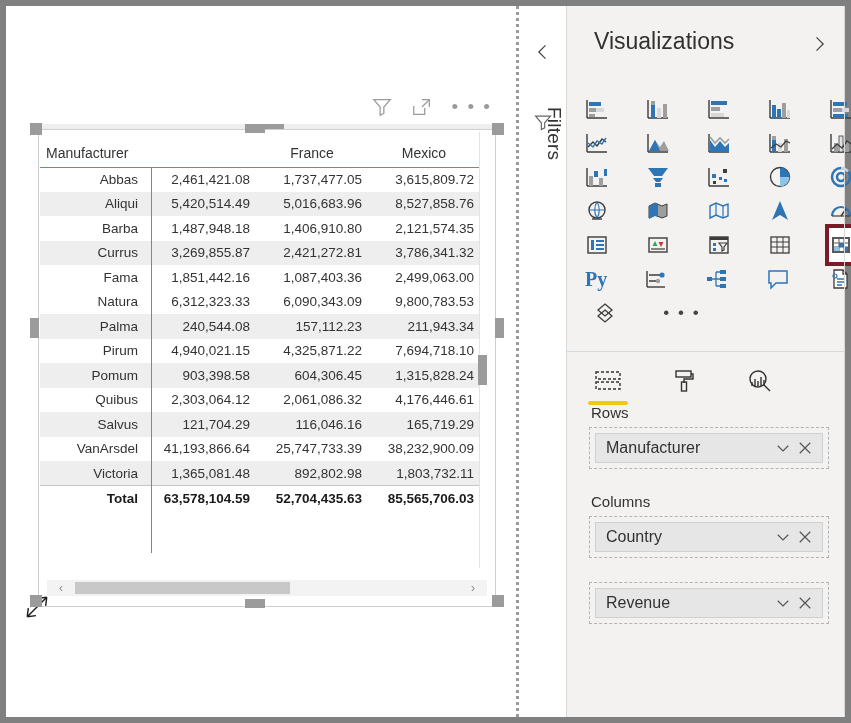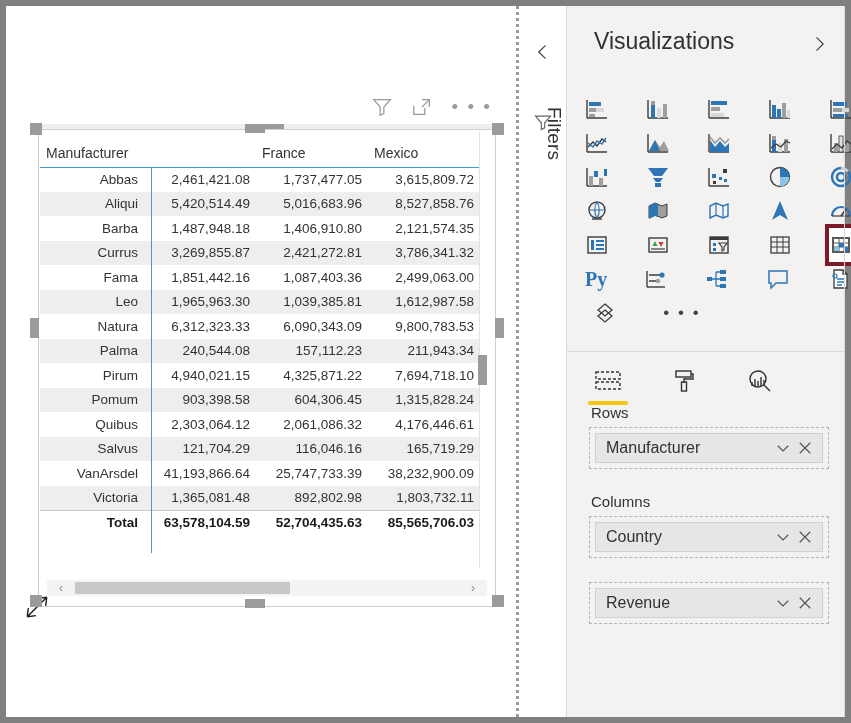--- a/index.html
+++ b/index.html
@@ -69,21 +69,21 @@
   #matrix {
     position:absolute; left:1px; top:1px; width:443px; height:438px;
     overflow:hidden;
   }
   table.mx { border-collapse:collapse; width:443px; table-layout:fixed; }
   table.mx th, table.mx td {
     font-size:13.5px; color:#333333; padding:0 6px;
     height:24.5px; vertical-align:middle; white-space:nowrap;
     font-weight:400;
   }
-  table.mx th { font-size:14px; color:#333; text-align:left; font-weight:400;
+  table.mx th { font-size:14px; color:#333; text-align:center; font-weight:400;
     height:36px; vertical-align:bottom; padding-bottom:6px; }
   table.mx th.c0 { text-align:left; }
   table.mx thead tr { border-bottom:1px solid #3c9ad6; }
   td.c0 { text-align:right; }
   td.num { text-align:right; }
   tr.alt td { background:#eeeeee; }
   tr.total td { font-weight:bold; color:#1a1a1a; border-top:1px solid #c8c8c8; }
   .colsep {
     position:absolute; left:112px; top:37px; width:1px; height:386px;
     background:#3c9ad6; z-index:3;
@@ -282,27 +282,20 @@
                   <td class="num">3,786,341.32</td>
                   <td></td>
                 </tr>
                 <tr>
                   <td class="c0">Fama</td>
                   <td class="num">1,851,442.16</td>
                   <td class="num">1,087,403.36</td>
                   <td class="num">2,499,063.00</td>
                   <td></td>
                 </tr>
-                <tr class="alt">
-                  <td class="c0">Leo</td>
-                  <td class="num">1,965,963.30</td>
-                  <td class="num">1,039,385.81</td>
-                  <td class="num">1,612,987.58</td>
-                  <td></td>
-                </tr>
                 <tr>
                   <td class="c0">Natura</td>
                   <td class="num">6,312,323.33</td>
                   <td class="num">6,090,343.09</td>
                   <td class="num">9,800,783.53</td>
                   <td></td>
                 </tr>
                 <tr class="alt">
                   <td class="c0">Palma</td>
                   <td class="num">240,544.08</td>

